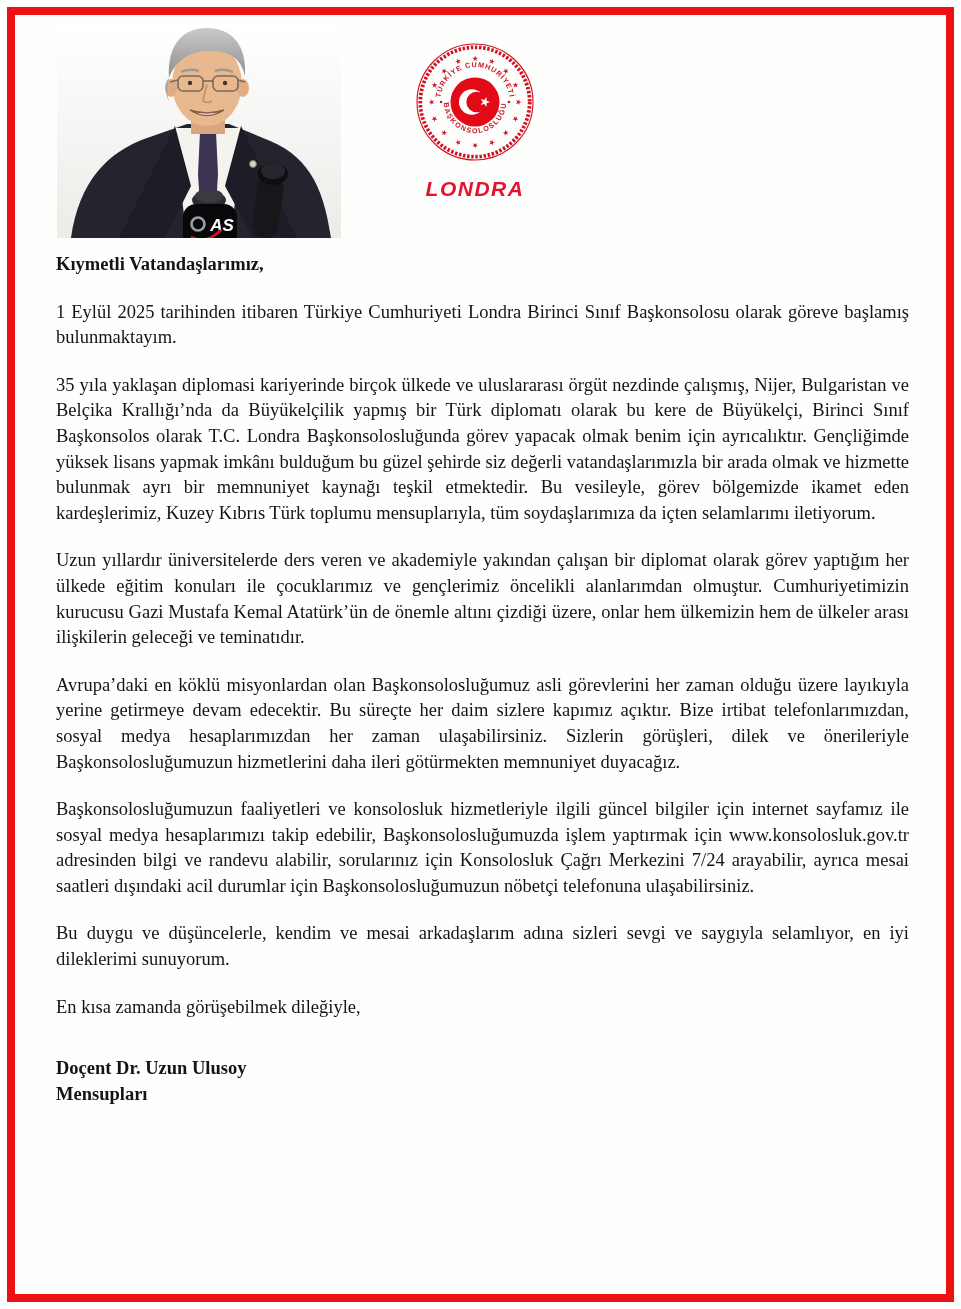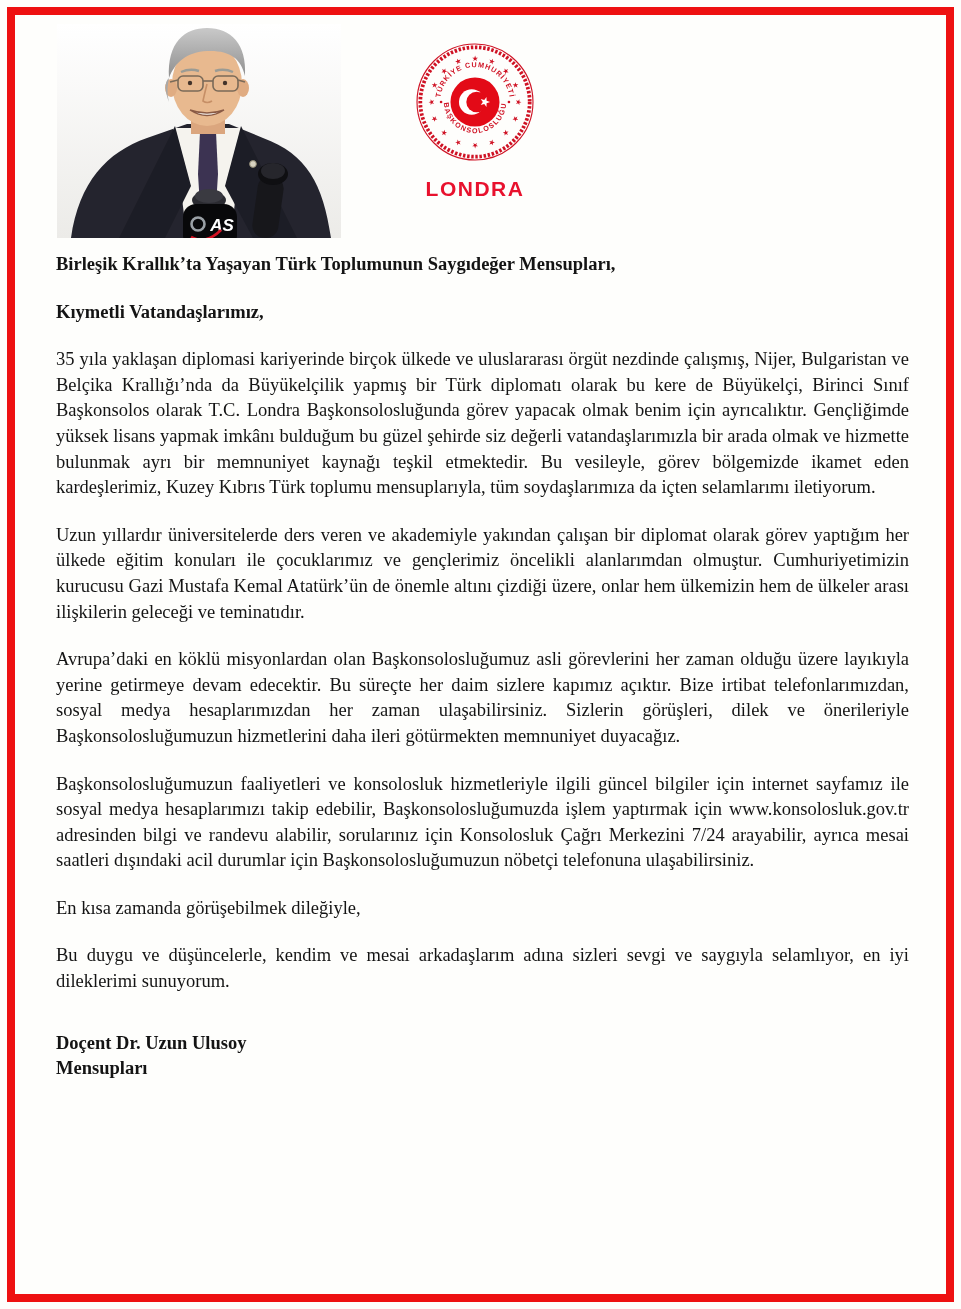--- a/index.html
+++ b/index.html
@@ -17,21 +17,21 @@
     overflow:hidden;background:#ec4899;
   }
   .emblem-block{
     position:absolute;left:404px;top:36px;width:142px;text-align:center;
   }
   .arc-text{
     fill:#cf1224;font-family:"Liberation Sans",sans-serif;font-weight:bold;
   }
   .city{
     margin-top:5px;color:#e8112d;font-family:"Liberation Sans",sans-serif;
-    font-weight:bold;font-size:21px;letter-spacing:1.5px;
+    font-weight:bold;font-size:21px;letter-spacing:1.5px;font-style:italic;
   }
   .letter-body{
     position:absolute;left:56px;right:52px;top:252px;
     color:#141414;font-size:18.5px;line-height:25.6px;text-align:justify;
   }
   .letter-body p{margin:0 0 22px 0;}
   .bold{font-weight:bold;}
   .signature{margin-top:36px;}
   .signature p{margin:0;line-height:25.5px;font-weight:bold;text-align:left;}
 </style>
@@ -150,26 +150,26 @@
         <circle r="26" fill="#e30a17"></circle>
         <circle cx="-3.5" cy="0" r="13.5" fill="#ffffff"></circle>
         <circle cx="1.8" cy="0" r="11" fill="#e30a17"></circle>
         <polygon fill="#ffffff" points="16,0 12.28,1.29 12.2,5.23 9.82,2.09 6.05,3.23 8.3,0 6.05,-3.23 9.82,-2.09 12.2,-5.23 12.28,-1.29"></polygon>
       </g>
     </svg>
     <div class="city">LONDRA</div>
   </div>
 
   <div class="letter-body">
-    <p class="bold">Birleşik Krallık’ta Yaşayan Türk Toplumunun Saygıdeğer Mensupları,</p>
     <p class="bold">Kıymetli Vatandaşlarımız,</p>
+    <p>1 Eylül 2025 tarihinden itibaren Türkiye Cumhuriyeti Londra Birinci Sınıf Başkonsolosu olarak göreve başlamış bulunmaktayım.</p>
     <p>35 yıla yaklaşan diplomasi kariyerinde birçok ülkede ve uluslararası örgüt nezdinde çalışmış, Nijer, Bulgaristan ve Belçika Krallığı’nda da Büyükelçilik yapmış bir Türk diplomatı olarak bu kere de Büyükelçi, Birinci Sınıf Başkonsolos olarak T.C. Londra Başkonsolosluğunda görev yapacak olmak benim için ayrıcalıktır. Gençliğimde yüksek lisans yapmak imkânı bulduğum bu güzel şehirde siz değerli vatandaşlarımızla bir arada olmak ve hizmette bulunmak ayrı bir memnuniyet kaynağı teşkil etmektedir. Bu vesileyle, görev bölgemizde ikamet eden kardeşlerimiz, Kuzey Kıbrıs Türk toplumu mensuplarıyla, tüm soydaşlarımıza da içten selamlarımı iletiyorum.</p>
     <p>Uzun yıllardır üniversitelerde ders veren ve akademiyle yakından çalışan bir diplomat olarak görev yaptığım her ülkede eğitim konuları ile çocuklarımız ve gençlerimiz öncelikli alanlarımdan olmuştur. Cumhuriyetimizin kurucusu Gazi Mustafa Kemal Atatürk’ün de önemle altını çizdiği üzere, onlar hem ülkemizin hem de ülkeler arası ilişkilerin geleceği ve teminatıdır.</p>
     <p>Avrupa’daki en köklü misyonlardan olan Başkonsolosluğumuz asli görevlerini her zaman olduğu üzere layıkıyla yerine getirmeye devam edecektir. Bu süreçte her daim sizlere kapımız açıktır. Bize irtibat telefonlarımızdan, sosyal medya hesaplarımızdan her zaman ulaşabilirsiniz. Sizlerin görüşleri, dilek ve önerileriyle Başkonsolosluğumuzun hizmetlerini daha ileri götürmekten memnuniyet duyacağız.</p>
     <p>Başkonsolosluğumuzun faaliyetleri ve konsolosluk hizmetleriyle ilgili güncel bilgiler için internet sayfamız ile sosyal medya hesaplarımızı takip edebilir, Başkonsolosluğumuzda işlem yaptırmak için www.konsolosluk.gov.tr adresinden bilgi ve randevu alabilir, sorularınız için Konsolosluk Çağrı Merkezini 7/24 arayabilir, ayrıca mesai saatleri dışındaki acil durumlar için Başkonsolosluğumuzun nöbetçi telefonuna ulaşabilirsiniz.</p>
+    <p>Bu duygu ve düşüncelerle, kendim ve mesai arkadaşlarım adına sizleri sevgi ve saygıyla selamlıyor, en iyi dileklerimi sunuyorum.</p>
     <p>En kısa zamanda görüşebilmek dileğiyle,</p>
-    <p>Bu duygu ve düşüncelerle, kendim ve mesai arkadaşlarım adına sizleri sevgi ve saygıyla selamlıyor, en iyi dileklerimi sunuyorum.</p>
     <div class="signature">
       <p>Doçent Dr. Uzun Ulusoy</p>
       <p>Mensupları</p>
     </div>
   </div>
 </div>
 
 </body></html>

